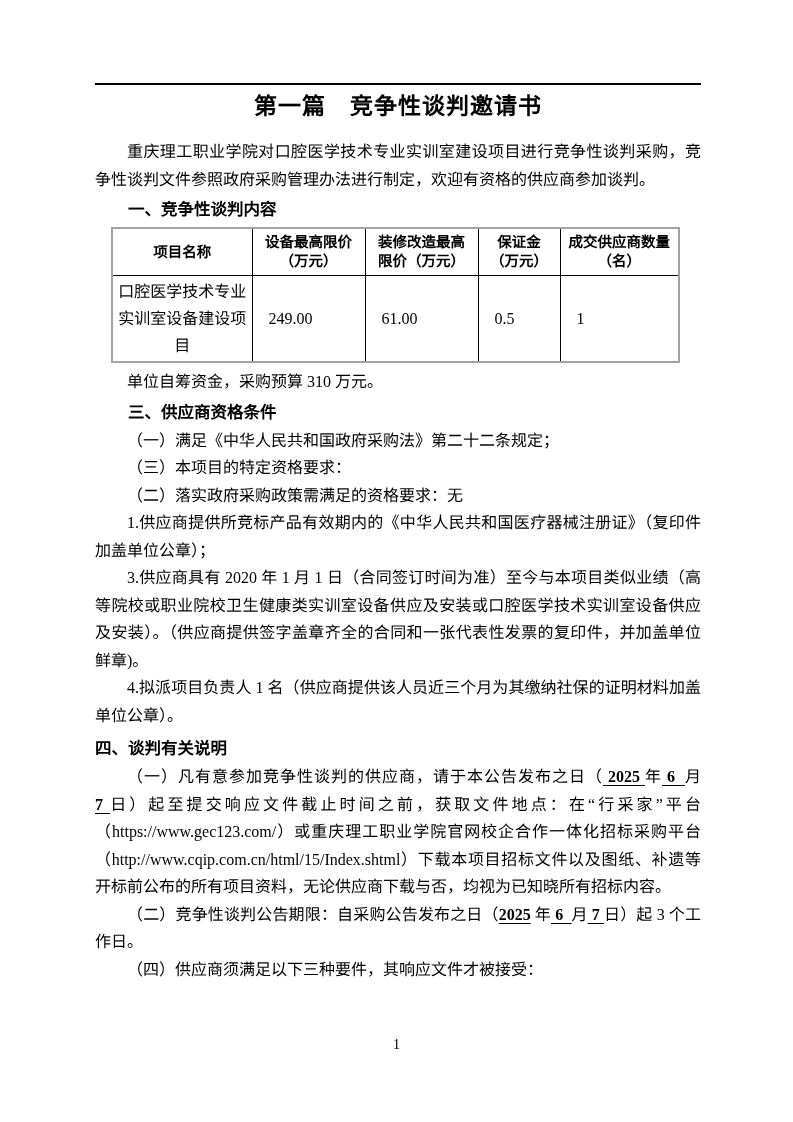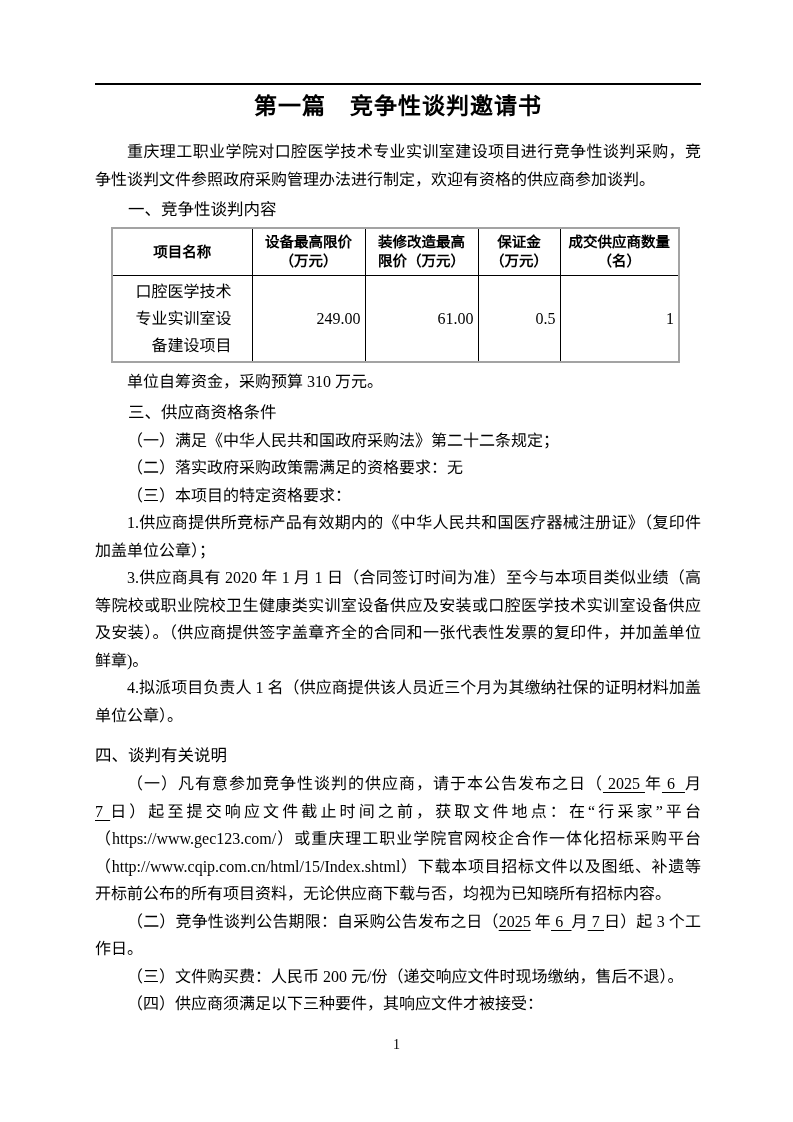--- a/index.html
+++ b/index.html
@@ -31,27 +31,27 @@
     font-family: "Liberation Sans", "DejaVu Sans", sans-serif;
     font-weight: bold;
     font-size: 23px;
     line-height: 34px;
     text-align: center;
     letter-spacing: 1px;
   }
   .sec {
     margin: 3px 0 1px 0;
     font-family: "Liberation Sans", "DejaVu Sans", sans-serif;
-    font-weight: normal;
+    font-weight: bold;
     font-size: 16.5px;
     line-height: 27px;
   }
   .indent { text-indent: 2em; }
   .noindent { text-indent: 0; }
-  .gap-top { margin-top: 13px; }
+  .gap-top { margin-top: 6px; }
   p.body {
     margin: 0;
     font-size: 16px;
     line-height: 27.5px;
     text-indent: 2em;
     text-align: justify;
     font-family: "Liberation Serif", "DejaVu Serif", serif;
   }
   table.neg-table {
     width: 567px;
@@ -70,34 +70,34 @@
     line-height: 19px;
     padding: 4px 2px;
     text-align: center;
     vertical-align: middle;
     white-space: pre-line;
   }
   table.neg-table td {
     font-family: "Liberation Serif", "DejaVu Serif", serif;
     font-size: 16px;
     line-height: 27px;
-    padding: 2px 4px;
-    text-align: right;
+    padding: 2px 16px;
+    text-align: left;
     vertical-align: middle;
   }
   table.neg-table td.cell-left {
-    text-align: right;
-    padding: 2px 20px;
+    text-align: center;
+    padding: 2px 4px;
   }
   .c1 { width: 140px; }
   .c2 { width: 113px; }
   .c3 { width: 113px; }
   .c4 { width: 82px; }
   .c5 { width: 119px; }
-  .u { text-decoration: underline; text-underline-offset: 3px; }
+  .u { text-decoration: underline; text-underline-offset: 3px; font-weight: bold; }
   .page-footer {
     position: absolute;
     top: 1036px;
     left: 0;
     width: 100%;
     text-align: center;
     font-family: "Liberation Serif", "DejaVu Serif", serif;
     font-size: 14px;
     line-height: 18px;
   }
@@ -144,35 +144,34 @@
           <td>0.5</td>
           <td>1</td>
         </tr>
       </tbody>
     </table>
 
     <p class="body">单位自筹资金，采购预算 310 万元。</p>
 
     <h2 class="sec indent">三、供应商资格条件</h2>
     <p class="body">（一）满足《中华人民共和国政府采购法》第二十二条规定；</p>
+    <p class="body">（三）本项目的特定资格要求：</p>
     <p class="body">（二）落实政府采购政策需满足的资格要求：无</p>
-    <p class="body">（三）本项目的特定资格要求：</p>
     <p class="body">1.供应商提供所竞标产品有效期内的《中华人民共和国医疗器械注册证》（复印件加盖单位公章）；</p>
     <p class="body">3.供应商具有 2020 年 1 月 1 日（合同签订时间为准）至今与本项目类似业绩（高等院校或职业院校卫生健康类实训室设备供应及安装或口腔医学技术实训室设备供应及安装）。（供应商提供签字盖章齐全的合同和一张代表性发票的复印件，并加盖单位鲜章)。</p>
     <p class="body">4.拟派项目负责人 1 名（供应商提供该人员近三个月为其缴纳社保的证明材料加盖单位公章）。</p>
 
     <h2 class="sec noindent gap-top">四、谈判有关说明</h2>
 
     <p class="body">
       <span>（一）凡有意参加竞争性谈判的供应商，请于本公告发布之日（</span><span class="u">&nbsp;2025&nbsp;</span><span>年</span><span class="u">&nbsp;6&nbsp;&nbsp;</span><span>月</span><span class="u">7&nbsp;</span><span>日）起至提交响应文件截止时间之前，获取文件地点：在“行采家”平台（https://www.gec123.com/）或重庆理工职业学院官网校企合作一体化招标采购平台（http://www.cqip.com.cn/html/15/Index.shtml）下载本项目招标文件以及图纸、补遗等开标前公布的所有项目资料，无论供应商下载与否，均视为已知晓所有招标内容。</span>
     </p>
 
     <p class="body">
       <span>（二）竞争性谈判公告期限：自采购公告发布之日（</span><span class="u">2025</span><span>&nbsp;年</span><span class="u">&nbsp;6&nbsp;&nbsp;</span><span>月</span><span class="u">&nbsp;7&nbsp;</span><span>日）起 3 个工作日。</span>
     </p>
 
-    <p class="body">（三）文件购买费：人民币 200 元/份（递交响应文件时现场缴纳，售后不退）。</p>
     <p class="body">（四）供应商须满足以下三种要件，其响应文件才被接受：</p>
 
   </div>
 
   <div class="page-footer">1</div>
 </div>
 
 </body></html>

